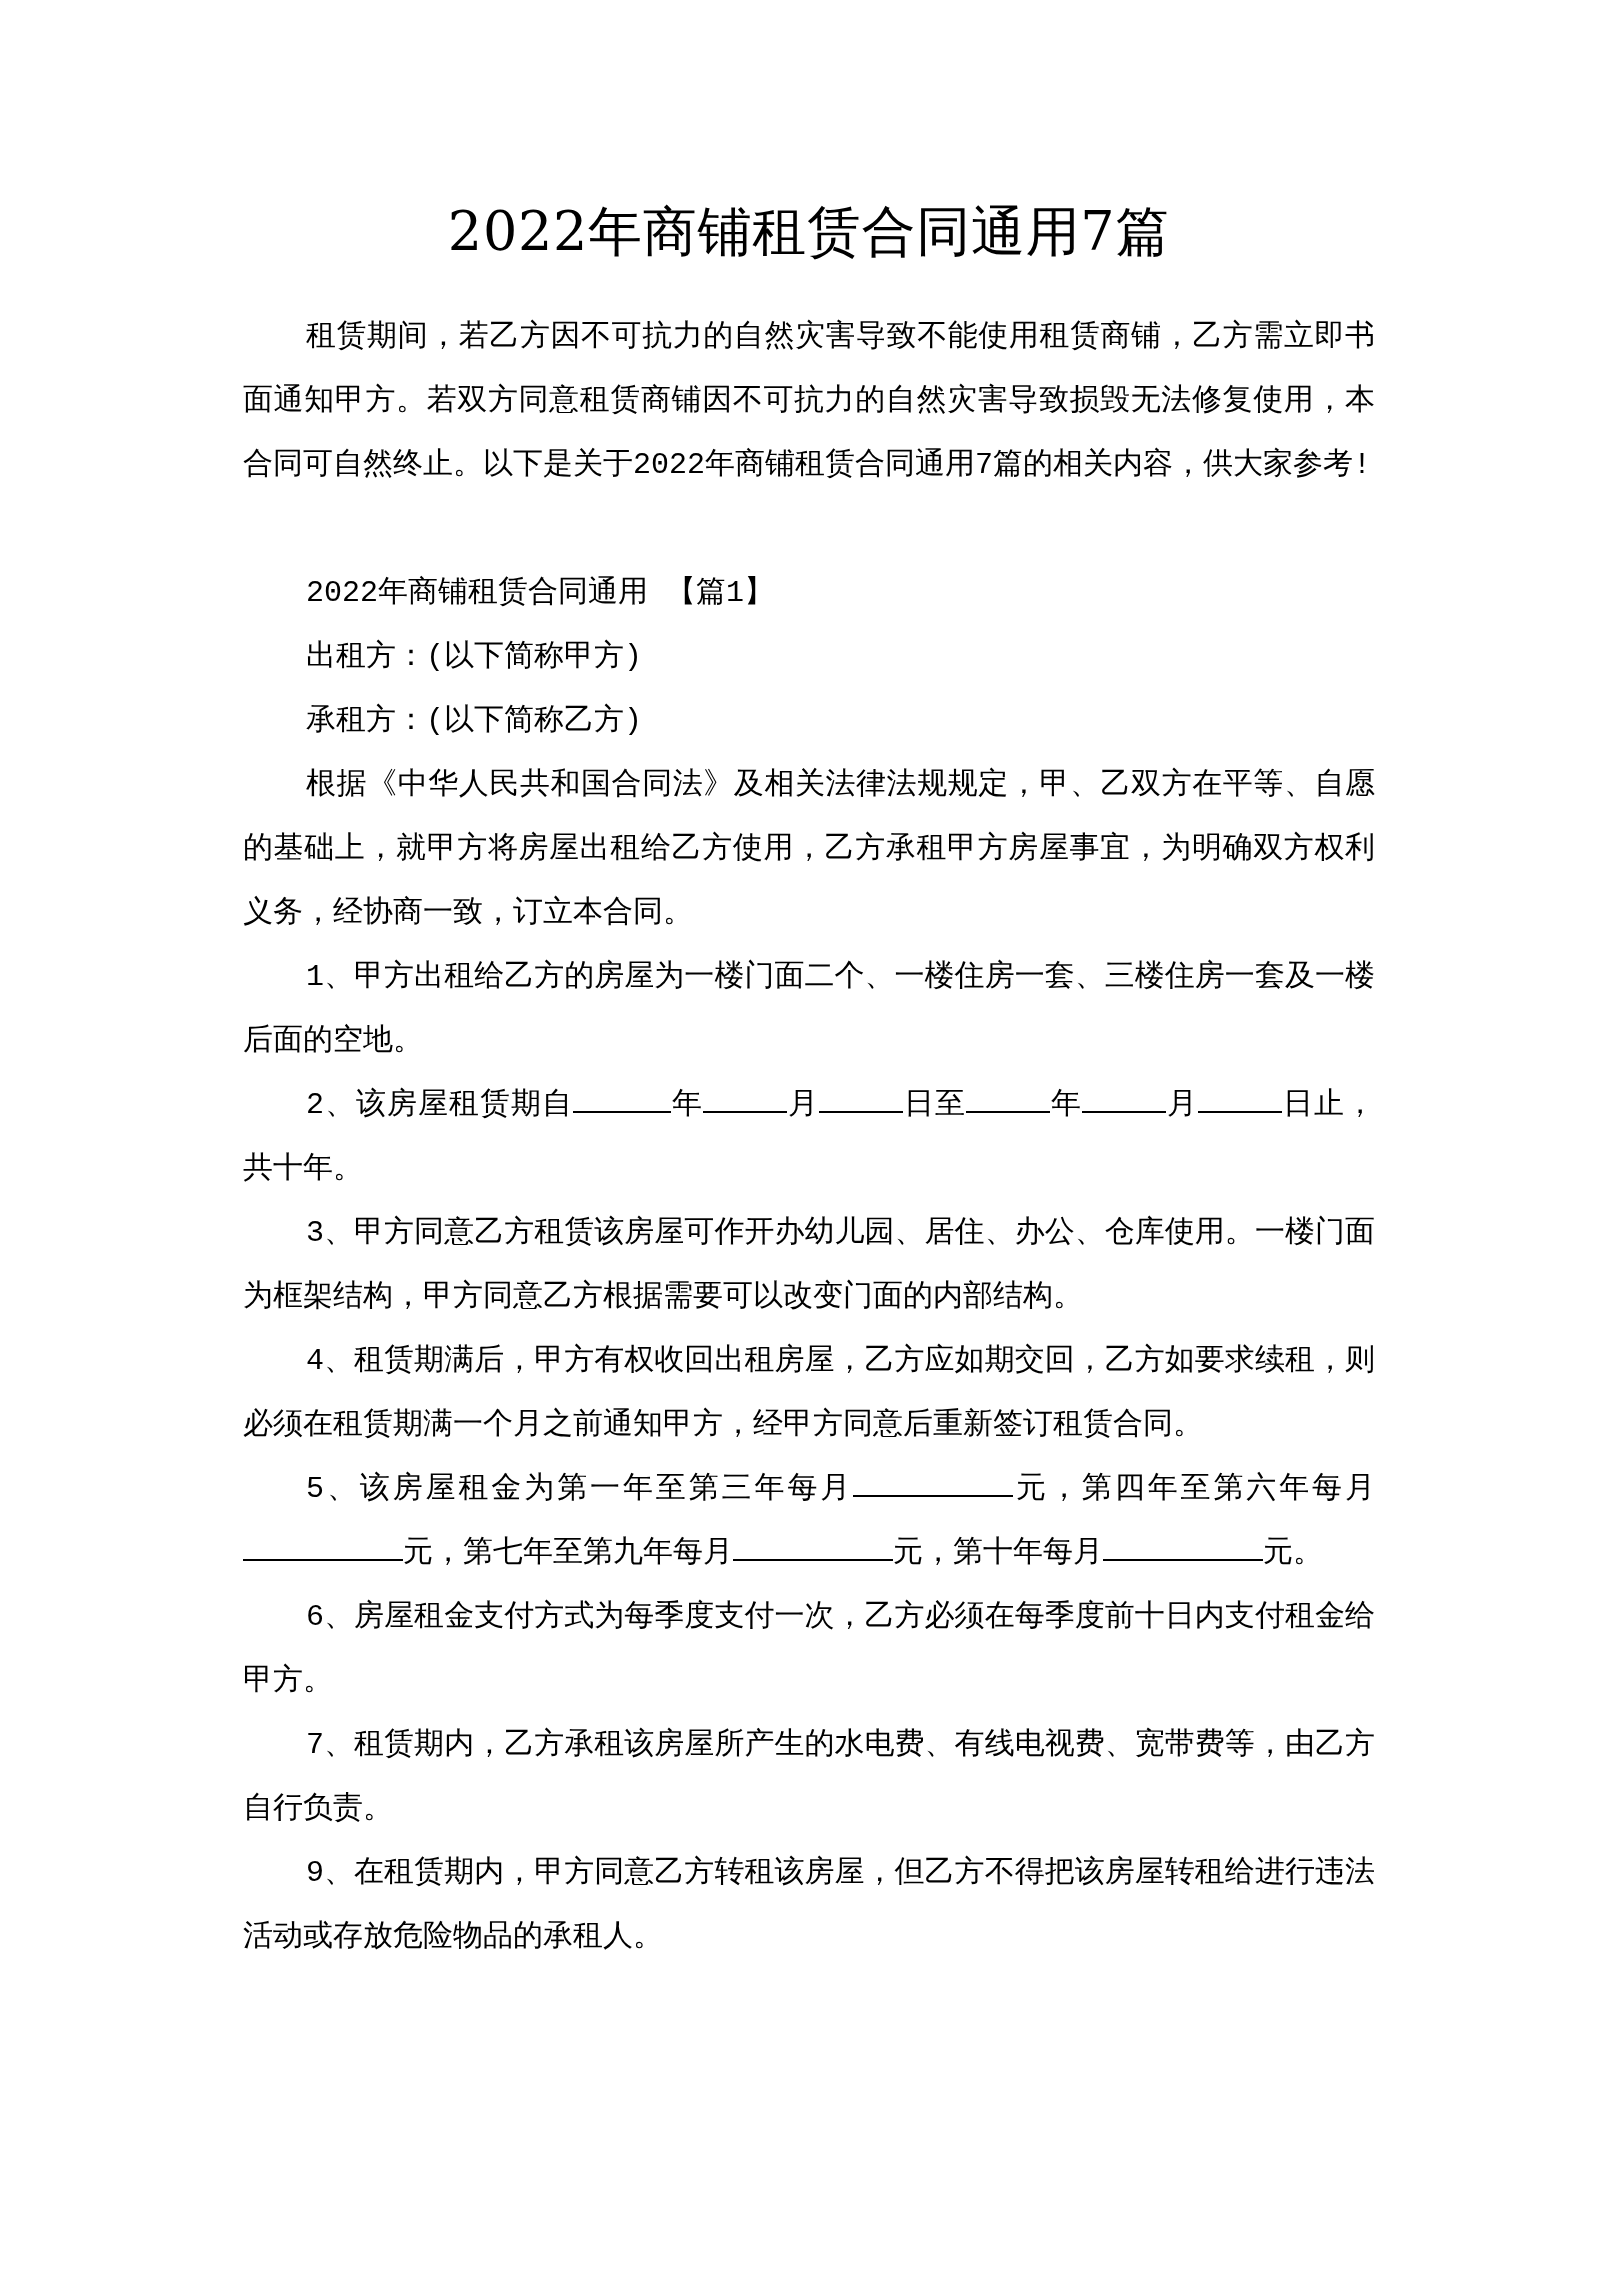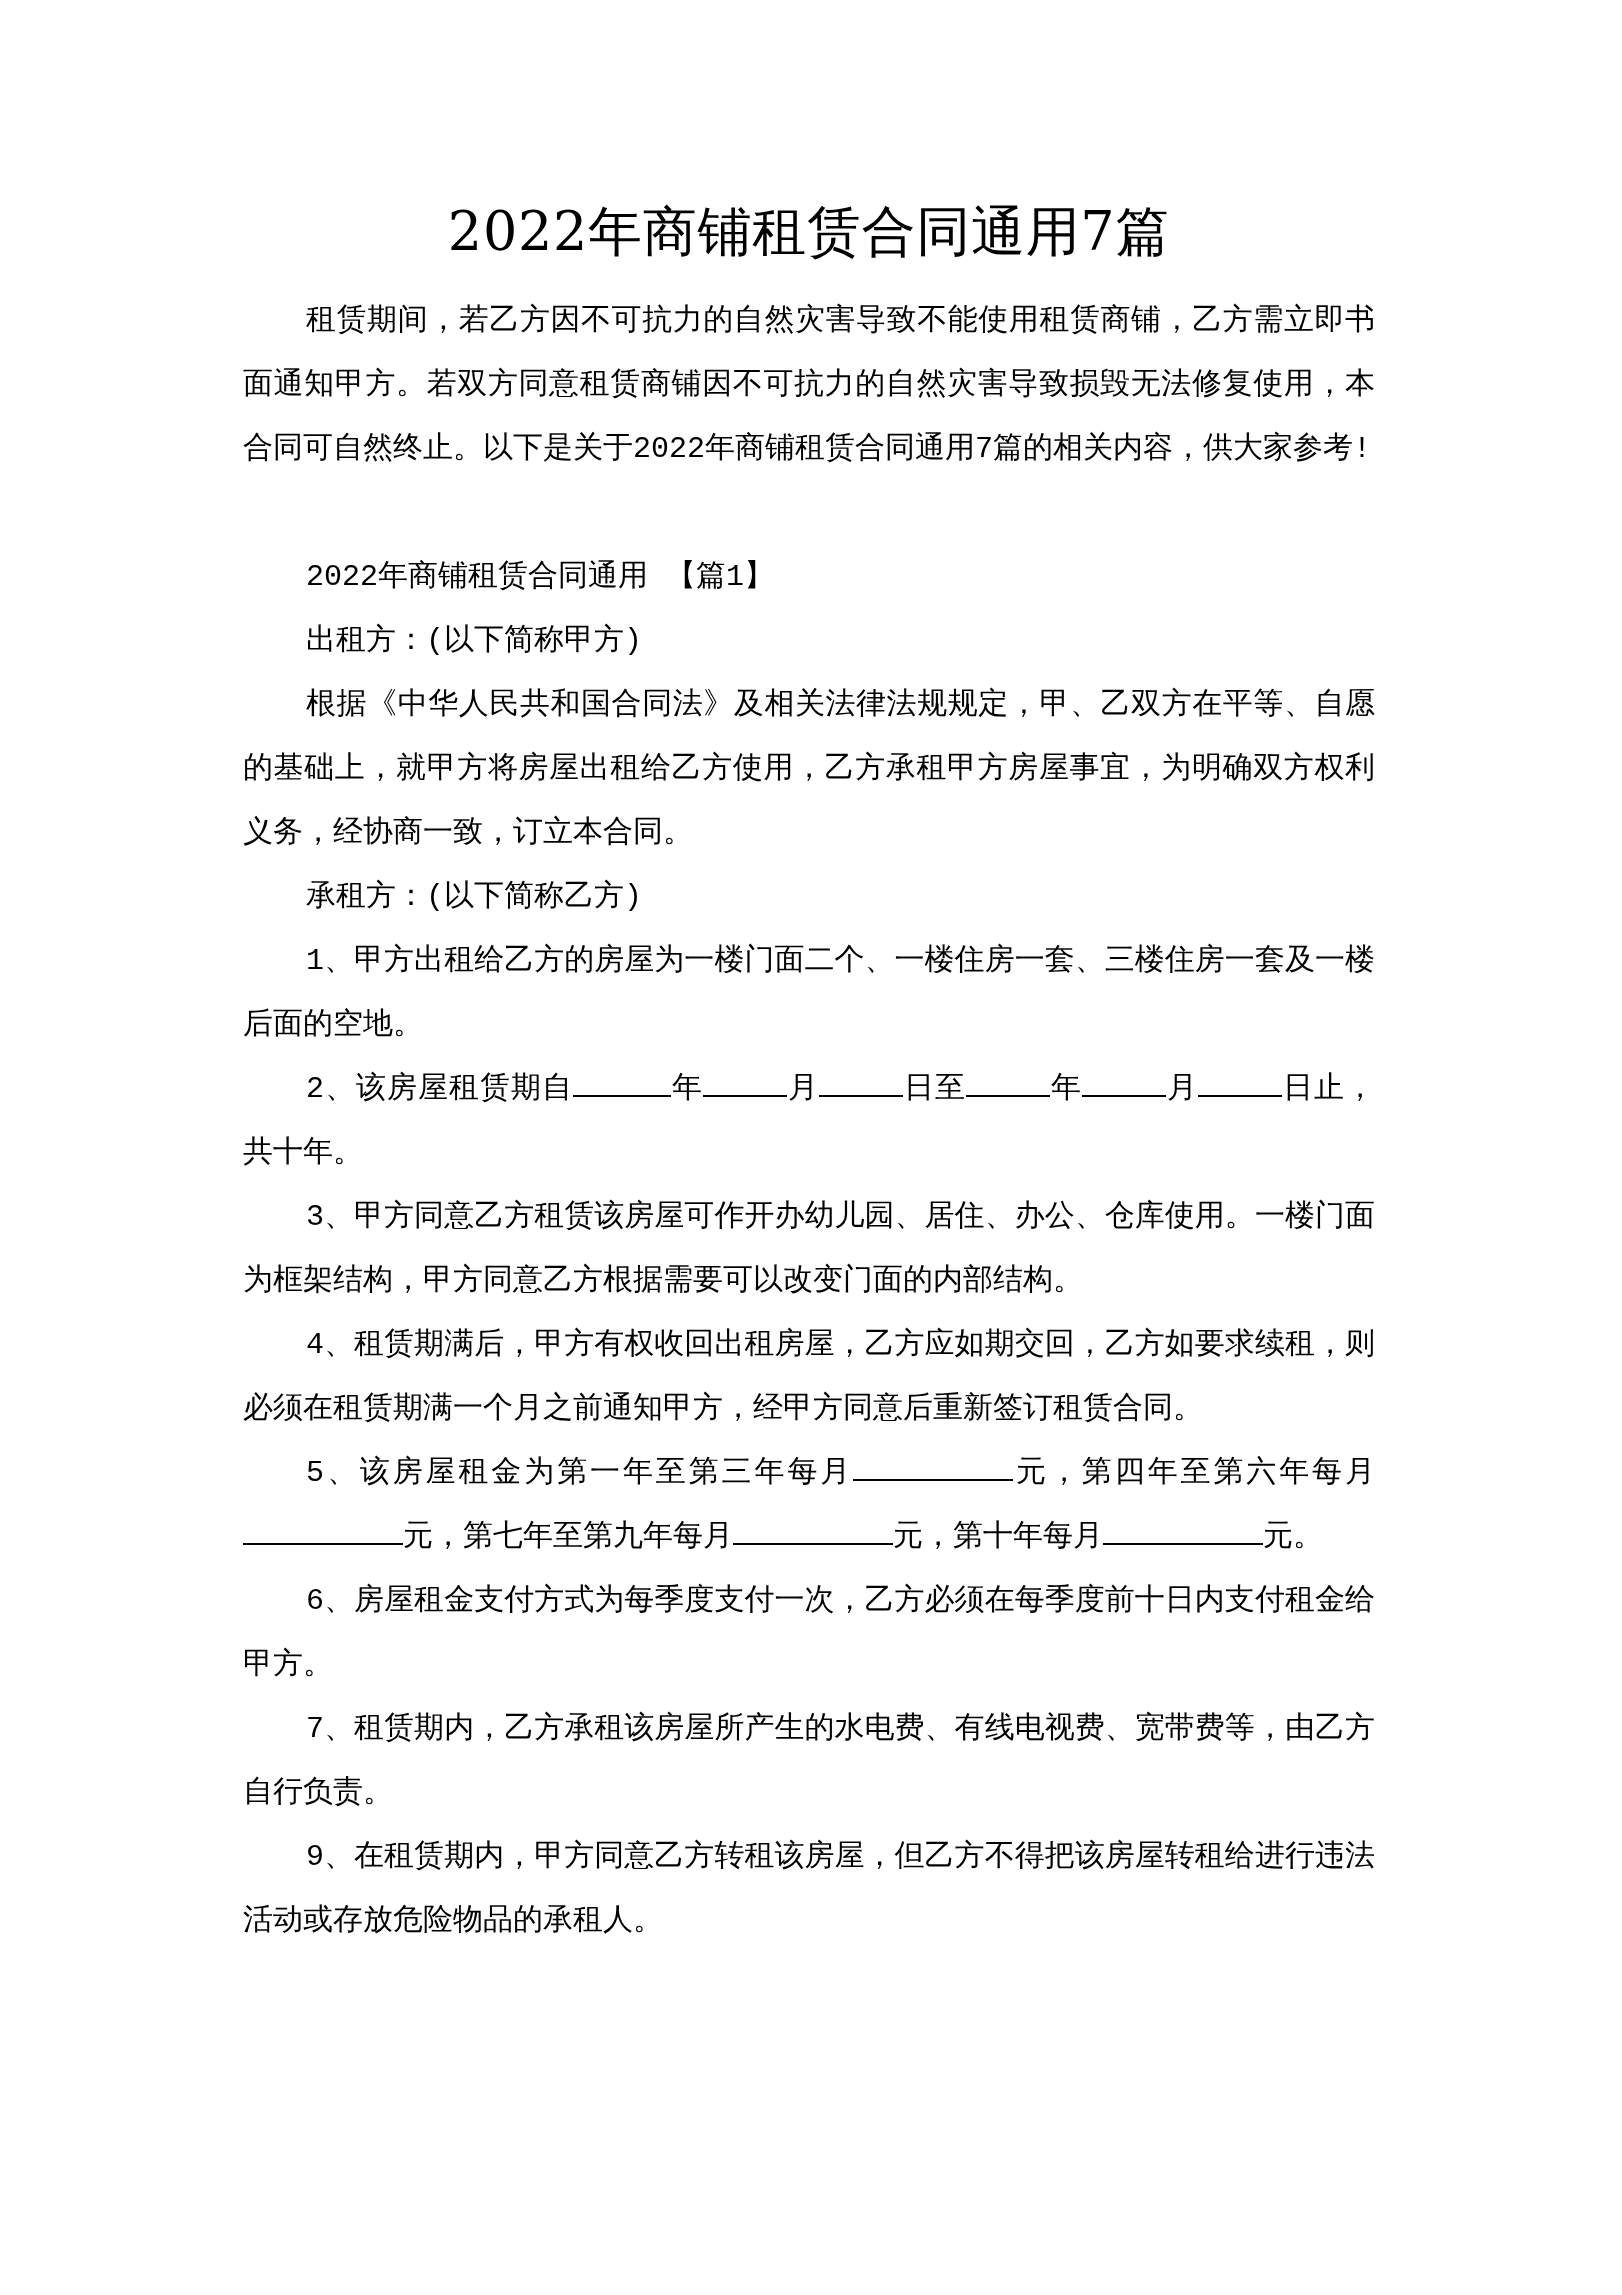--- a/index.html
+++ b/index.html
@@ -1,36 +1,36 @@
 <!DOCTYPE html>
 <html style="font-size:10.5px"><head>
 <meta charset="utf-8">
 <style>
   html, body { margin:0; padding:0; background:#ffffff; }
   body { width:1623px; height:2295px; position:relative; overflow:hidden;
          font-family:"DejaVu Serif","Liberation Serif",serif; color:#000; }
   .page { position:absolute; left:243px; top:196px; width:1132px; }
-  .title { text-align:center; font-size:54px; line-height:72px; margin:0 0 21px 0; font-weight:normal; letter-spacing:0.7px; }
+  .title { text-align:center; font-size:54px; line-height:72px; margin:0 0 37px 0; font-weight:normal; letter-spacing:0.7px; }
   .para { font-size:30px; line-height:64px; margin:0; text-align:justify; text-align-last:left; }
   .indent { text-indent:63px;font-family:Liberation Mono, monospace; }
   .gap { height:64px; }
   .blank { display:inline-block; border-bottom:2px solid #000; height:26px; vertical-align:baseline; }
   .b5 { width:98px; } .b4 { width:84px; } .b10 { width:160px; }
 </style>
 </head>
 <body>
 
 <div class="page">
   <h1 class="title">2022年商铺租赁合同通用7篇</h1>
   <p class="para indent">租赁期间，若乙方因不可抗力的自然灾害导致不能使用租赁商铺，乙方需立即书面通知甲方。若双方同意租赁商铺因不可抗力的自然灾害导致损毁无法修复使用，本合同可自然终止。以下是关于2022年商铺租赁合同通用7篇的相关内容，供大家参考!</p>
   <div class="gap"></div>
   <p class="para indent">2022年商铺租赁合同通用 【篇1】</p>
   <p class="para indent">出租方：(以下简称甲方)</p>
+  <p class="para indent">承租方：(以下简称乙方)</p>
   <p class="para indent">根据《中华人民共和国合同法》及相关法律法规规定，甲、乙双方在平等、自愿的基础上，就甲方将房屋出租给乙方使用，乙方承租甲方房屋事宜，为明确双方权利义务，经协商一致，订立本合同。</p>
-  <p class="para indent">承租方：(以下简称乙方)</p>
   <p class="para indent">1、甲方出租给乙方的房屋为一楼门面二个、一楼住房一套、三楼住房一套及一楼后面的空地。</p>
   <p class="para indent"><span>2、该房屋租赁期自</span><span class="blank b5"></span><span>年</span><span class="blank b4"></span><span>月</span><span class="blank b4"></span><span>日至</span><span class="blank b4"></span><span>年</span><span class="blank b4"></span><span>月</span><span class="blank b4"></span><span>日止，</span><span>共十年。</span></p>
   <p class="para indent">3、甲方同意乙方租赁该房屋可作开办幼儿园、居住、办公、仓库使用。一楼门面为框架结构，甲方同意乙方根据需要可以改变门面的内部结构。</p>
   <p class="para indent">4、租赁期满后，甲方有权收回出租房屋，乙方应如期交回，乙方如要求续租，则必须在租赁期满一个月之前通知甲方，经甲方同意后重新签订租赁合同。</p>
   <p class="para indent"><span>5、该房屋租金为第一年至第三年每月</span><span class="blank b10"></span><span>元，第四年至第六年每月</span><span class="blank b10"></span><span>元，第七年至第九年每月</span><span class="blank b10"></span><span>元，第十年每月</span><span class="blank b10"></span><span>元。</span></p>
   <p class="para indent">6、房屋租金支付方式为每季度支付一次，乙方必须在每季度前十日内支付租金给甲方。</p>
   <p class="para indent">7、租赁期内，乙方承租该房屋所产生的水电费、有线电视费、宽带费等，由乙方自行负责。</p>
   <p class="para indent">9、在租赁期内，甲方同意乙方转租该房屋，但乙方不得把该房屋转租给进行违法活动或存放危险物品的承租人。</p>
 </div>
 

